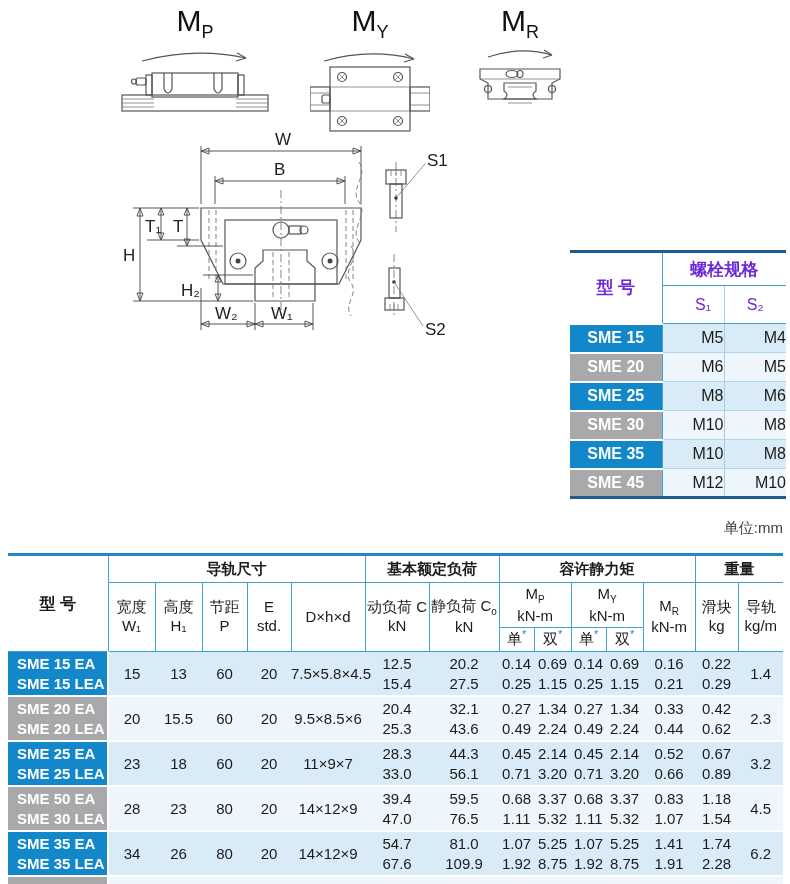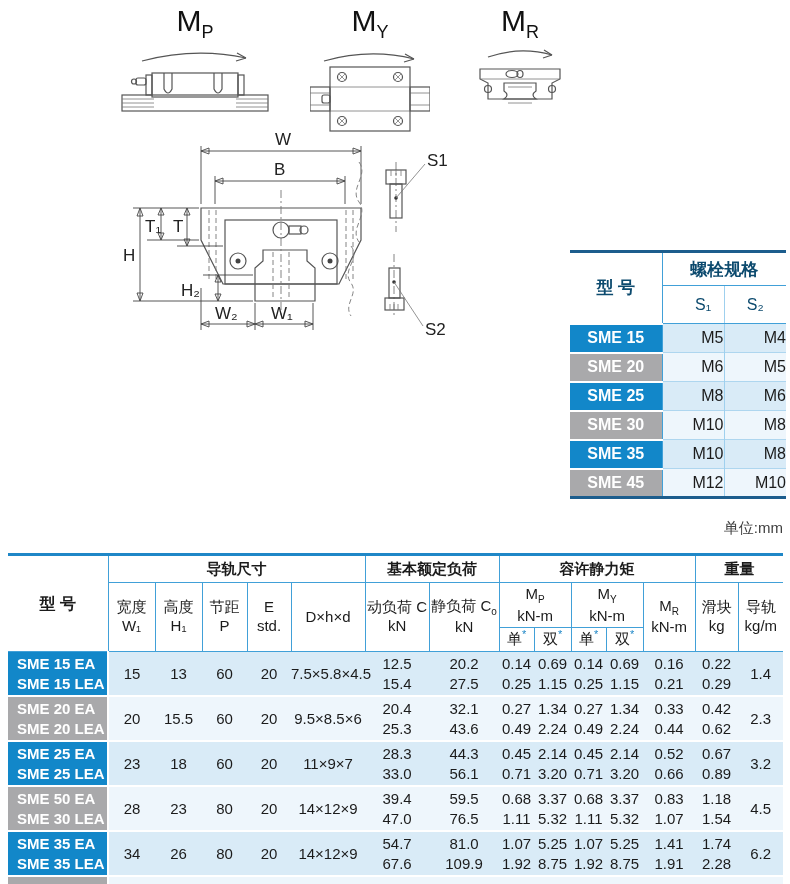--- a/index.html
+++ b/index.html
@@ -17,21 +17,21 @@
   svg .dashdot { stroke:#777; stroke-width:0.9; fill:none; stroke-dasharray:8 3 2 3; }
   svg .dim { stroke:#444; stroke-width:0.9; fill:none; }
   svg text.dimtxt { font-family:"Liberation Sans","DejaVu Sans",sans-serif; font-size:17px; fill:#222; }
 
   
   #dim-area { position:absolute; left:103px; top:128px; width:375px; height:218px; }
 
   
   #bolt-area { position:absolute; left:570px; top:250px; width:216px; }
   table.bolt { border-collapse:collapse; width:216px; table-layout:fixed; font-size:16px; }
-  table.bolt thead th { background:#fff; border-bottom:1px solid #41a0d8; vertical-align:middle; text-align:center; font-weight:600; color:#0c4a6e; }
+  table.bolt thead th { background:#fff; border-bottom:1px solid #41a0d8; vertical-align:middle; text-align:center; font-weight:600; color:#6d28d9; }
   table.bolt .bh-model { font-size:17px; border-right:1px solid #41a0d8; border-bottom:1px solid #41a0d8; }
   table.bolt .bh-spec { font-size:17px; height:34px; }
   table.bolt .bh-s { font-weight:400; height:38px; font-size:16px; border-left:1px solid #9fd0ee; }
   table.bolt .bh-s:first-child { border-left:none;padding-left:20px; }
   table.bolt tbody th { color:#fff; font-weight:700; text-align:center; border-top:2px solid #fff; border-right:1px solid #41a0d8; height:29px; font-size:16px;margin-top:30px; }
   table.bolt tbody td { text-align:right; border-top:1px solid #aed6ef; border-left:1px solid #9fd0ee; height:29px; }
   table.bolt tbody tr.rb th { background:#1287c9; }
   table.bolt tbody tr.rg th { background:#a9a9ab; }
   table.bolt tbody tr.rb td { background:#d9ebf7; }
   table.bolt tbody tr.rg td { background:#eef6fc; }

